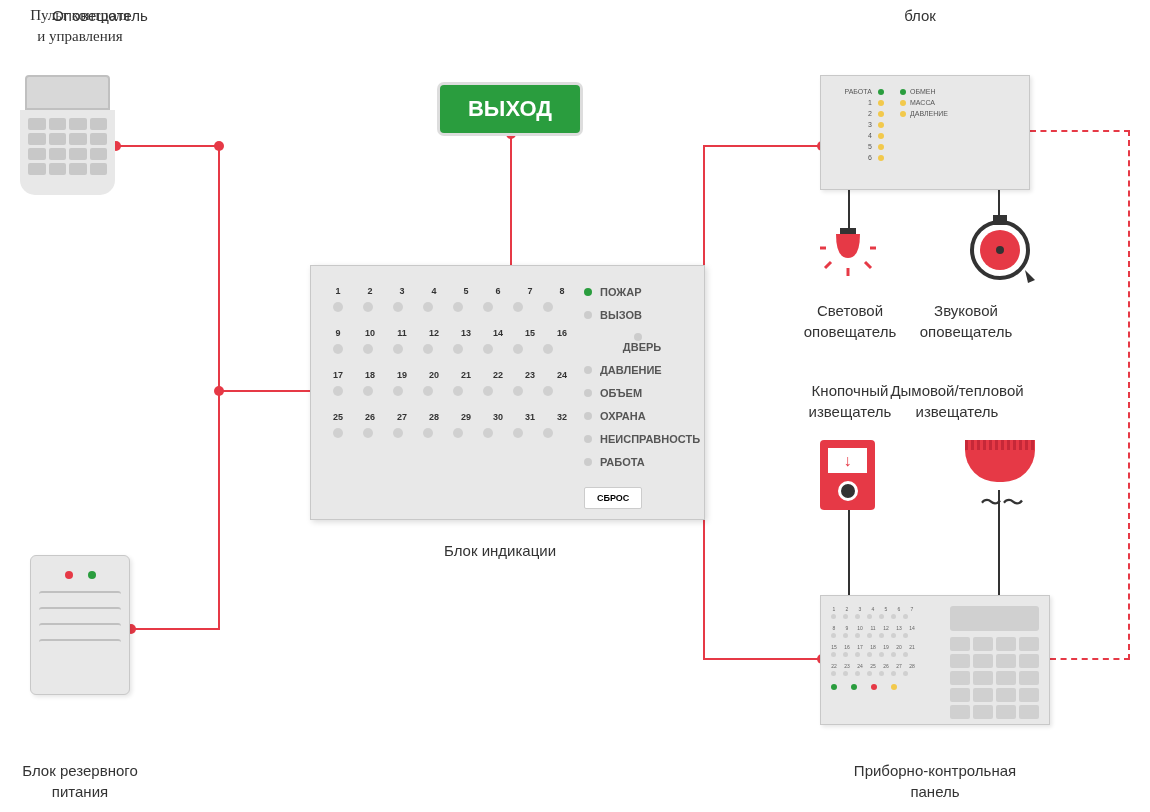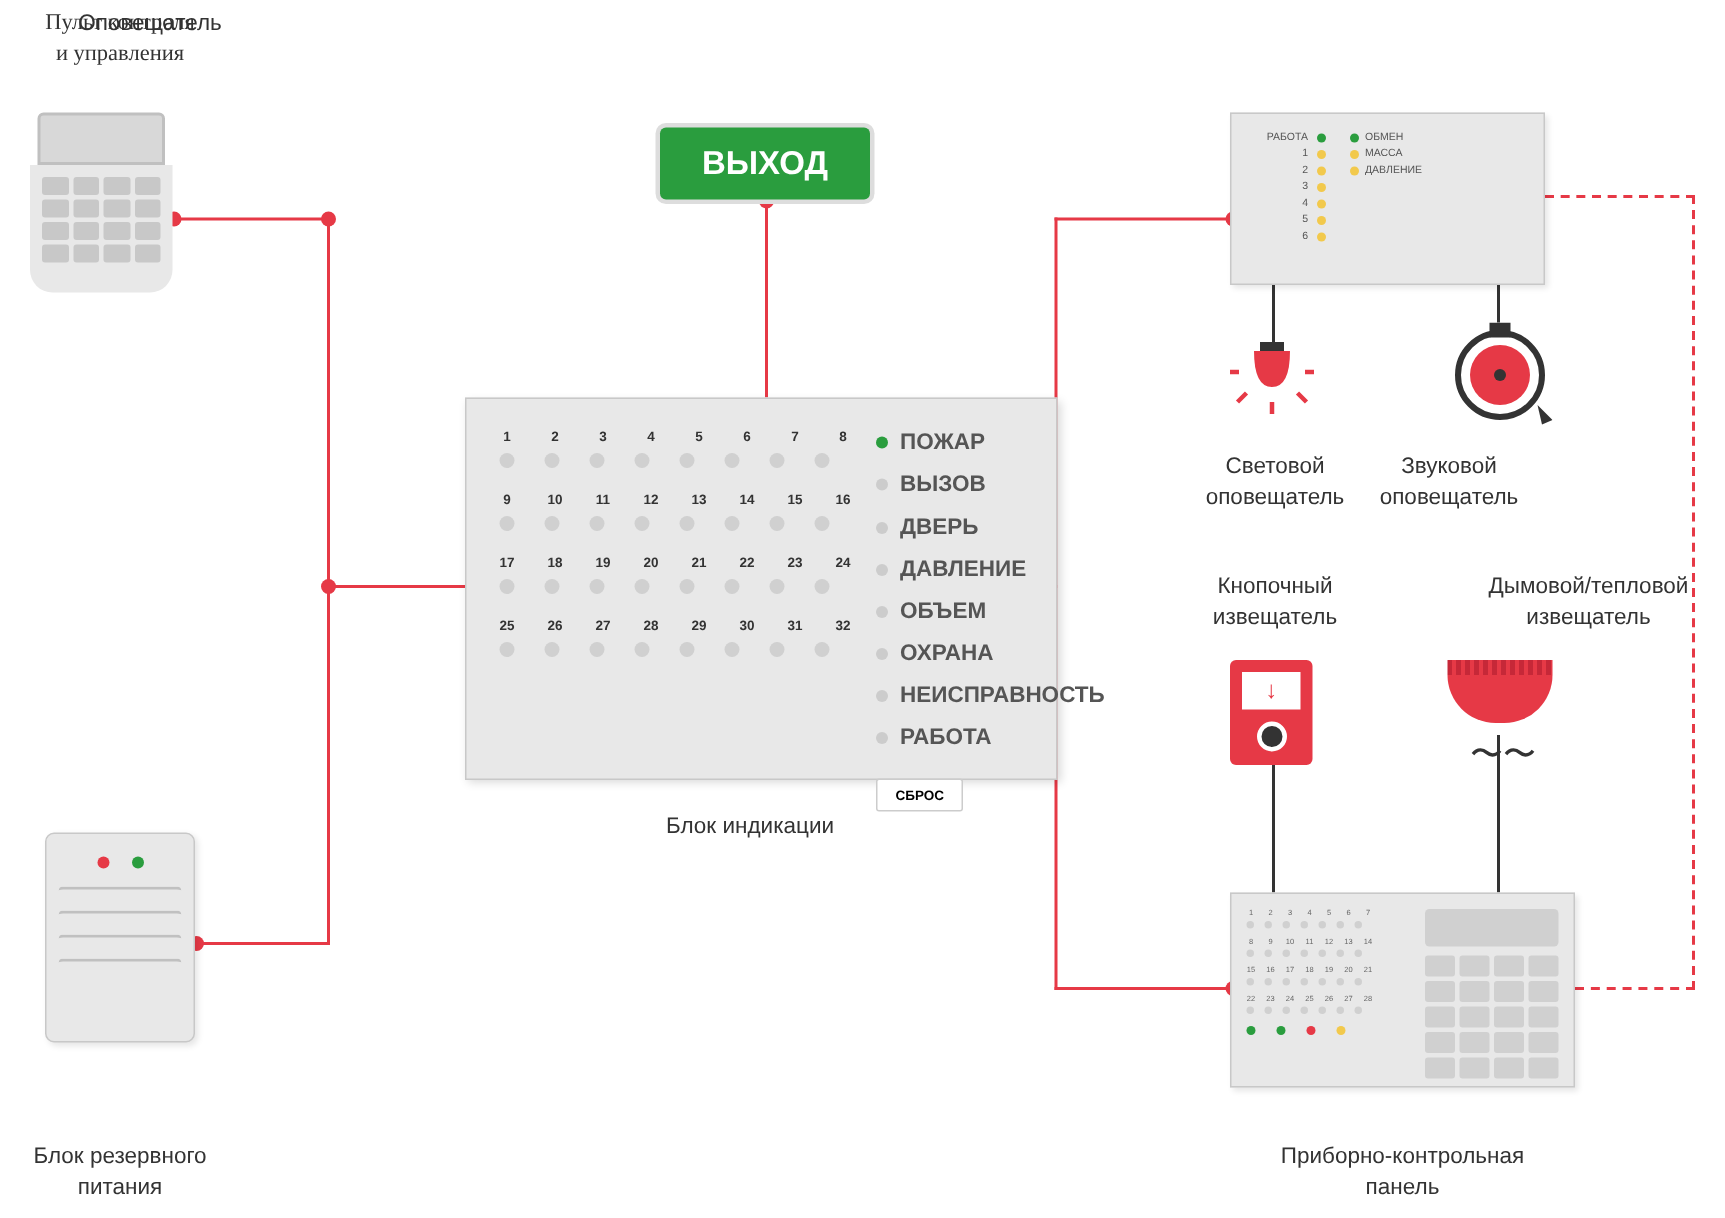--- a/index.html
+++ b/index.html
@@ -28,21 +28,21 @@
 .ctrl-right { display: flex; align-items: center; margin-left: 12px; }
 
 
 .ind-block { left: 310px; top: 265px; width: 395px; height: 255px; background: #e8e8e8; border: 1px solid #c8c8c8; box-shadow: 2px 2px 6px rgba(0,0,0,0.15); padding: 20px; display: flex; }
 .ind-grid { width: 260px; }
 .ind-grid-row { display: flex; gap: 18px; margin-bottom: 6px; }
 .ind-num { width: 14px; text-align: center; font-size: 9px; font-weight: bold; color: #333; }
 .ind-led-row { display: flex; gap: 18px; margin-bottom: 16px; }
 .ind-led { width: 10px; height: 10px; border-radius: 50%; background: #d0d0d0; margin-left: 2px; }
 .ind-status { margin-left: 15px; flex: 1; }
-.ind-status-row { display: flex; align-items: center; font-size: 15px; color: #555; margin-bottom: 11px; font-weight: bold;}
+.ind-status-row { display: flex; align-items: center; font-size: 11px; color: #555; margin-bottom: 11px; font-weight: bold;}
 .ind-status-row .led { margin-right: 8px; width: 8px; height: 8px; }
 .reset-btn { background: #fff; border: 1px solid #ccc; padding: 5px 12px; font-size: 9px; font-weight: bold; cursor: pointer; border-radius: 2px; margin-top: 8px; }
 
 
 .power-block { left: 30px; top: 555px; width: 100px; height: 140px; background: #e8e8e8; border: 1px solid #c8c8c8; border-radius: 6px; box-shadow: 2px 2px 4px rgba(0,0,0,0.1); padding-top: 15px; }
 .power-leds { display: flex; justify-content: center; gap: 15px; margin-bottom: 12px; }
 .power-led { width: 8px; height: 8px; border-radius: 50%; }
 .power-led.red { background: #e63946; }
 .power-led.green { background: #2a9d3e; }
 .power-vent { height: 6px; margin: 10px 8px; border-radius: 3px; border-top: 2px solid #c0c0c0; }
@@ -90,39 +90,40 @@
 <body>
 
 <div class="label" style="left:0; top:5px; width:160px;font-family:Liberation Serif, serif;">
   <div>Пульт контроля</div>
   <div>и управления</div>
 </div>
 <div class="label" style="left:410; top:5px; width:200px;">
   <div>Оповещатель</div>
 </div>
 <div class="label" style="left:810px; top:5px; width:220px;">
+  <div>блок</div>
 </div>
 <div class="label" style="left:400px; top:540px; width:200px;">Блок индикации</div>
 <div class="label" style="left:0px; top:760px; width:160px;">
   <div>Блок резервного</div>
   <div>питания</div>
 </div>
 <div class="label" style="left:795px; top:300px; width:110px;">
   <div>Световой</div>
   <div>оповещатель</div>
 </div>
 <div class="label" style="left:911px; top:300px; width:110px;">
   <div>Звуковой</div>
   <div>оповещатель</div>
 </div>
 <div class="label" style="left:795px; top:380px; width:110px;">
   <div>Кнопочный</div>
   <div>извещатель</div>
 </div>
-<div class="label" style="left:989px; top:380px; width:140px;">
+<div class="label" style="left:887px; top:380px; width:140px;">
   <div>Дымовой/тепловой</div>
   <div>извещатель</div>
 </div>
 <div class="label" style="left:820px; top:760px; width:230px;">
   <div>Приборно-контрольная</div>
   <div>панель</div>
 </div>
 
 <div class="wire wire-v" style="left:510px; top:133px; height:132px;"></div>
 <div class="node" style="left:511px; top:134px;"></div>
@@ -308,21 +309,21 @@
   </div>
   <div class="ind-status">
     <div class="ind-status-row">
         <span class="led led-green"></span>
         <span>ПОЖАР</span>
       </div>
     <div class="ind-status-row">
         <span class="led led-gray"></span>
         <span>ВЫЗОВ</span>
       </div>
-    <div class="ind-status-row" style="margin-top:12px;">
+    <div class="ind-status-row" style="margin-top:12px;flex-direction:column;">
         <span class="led led-gray"></span>
         <span>ДВЕРЬ</span>
       </div>
     <div class="ind-status-row">
         <span class="led led-gray"></span>
         <span>ДАВЛЕНИЕ</span>
       </div>
     <div class="ind-status-row">
         <span class="led led-gray"></span>
         <span>ОБЪЕМ</span>

